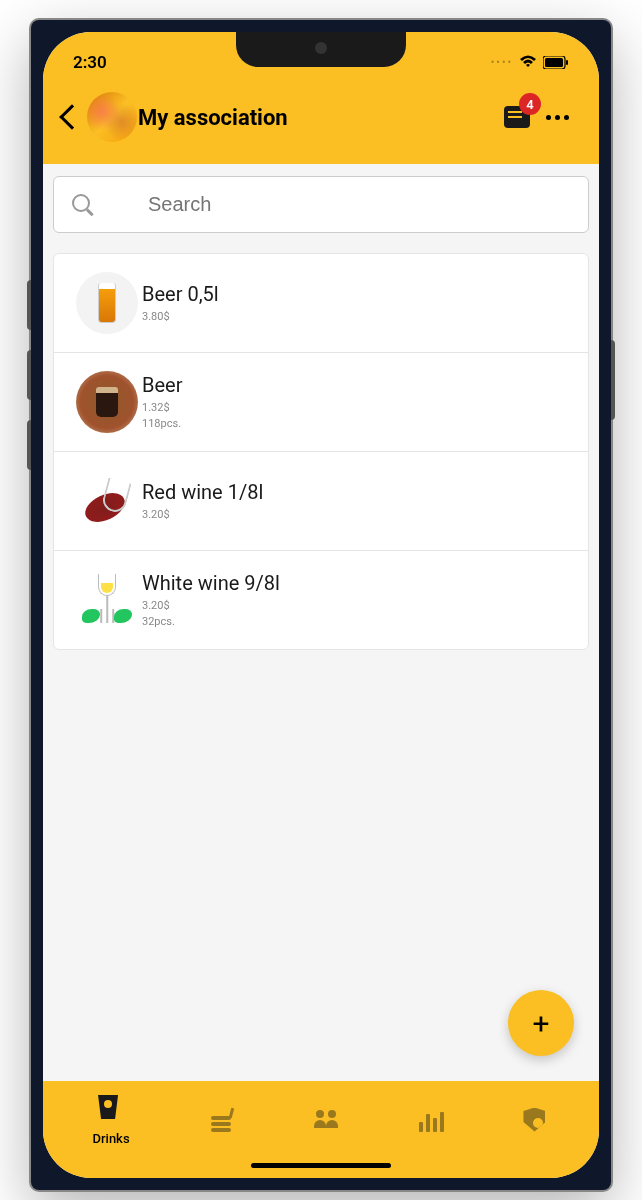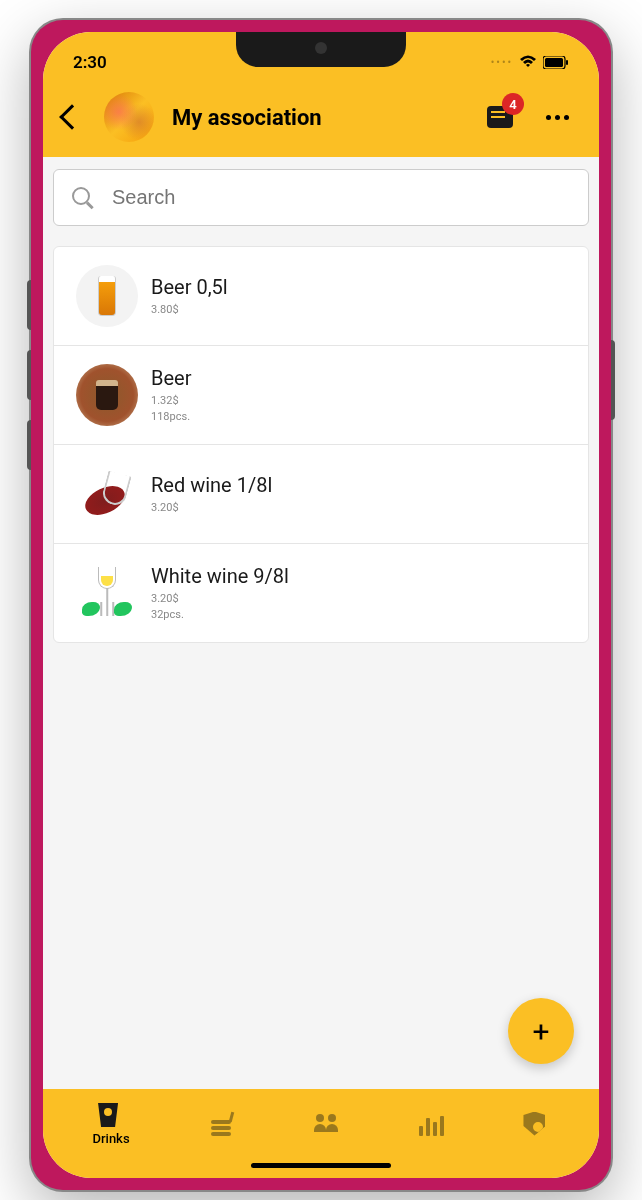--- a/index.html
+++ b/index.html
@@ -9,22 +9,22 @@
       display: flex;
       justify-content: center;
       align-items: flex-start;
       min-height: 1200px;
     }
     .phone {
       position: relative;
       width: 580px;
       height: 1170px;
       margin-top: 20px;
-      background: #be185d;
-      border-radius: 32px;
+      background: #0f172a;
+      border-radius: 8px;
       padding: 12px;
       box-shadow: 0 0 0 2px #888, 0 20px 60px rgba(0,0,0,0.3);
     }
     .phone::before {
       content: '';
       position: absolute;
       left: -4px;
       top: 260px;
       width: 4px;
       height: 50px;
@@ -86,24 +86,24 @@
       font-size: 17px;
     }
     .status-icons {
       display: flex;
       align-items: center;
       gap: 6px;
     }
     .dots { font-size: 10px; color: rgba(0,0,0,0.3); letter-spacing: 2px; }
     .header {
       background: #fbbf24;
-      padding: 10px 20px 15px;
-      display: flex;
-      align-items: center;
-      gap: 18px;
+      padding: 10px 20px 22px;
+      display: flex;
+      align-items: center;
+      gap: 1px;
     }
     .back-chevron {
       width: 18px;
       height: 18px;
       border-left: 3px solid #000;
       border-bottom: 3px solid #000;
       transform: rotate(45deg);
       margin-right: 5px;
     }
     .avatar {
@@ -225,31 +225,32 @@
       transform: rotate(45deg);
       bottom: 2px;
       right: 0;
     }
     .search-box input {
       border: none;
       outline: none;
       font-size: 20px;
       color: #888;
       flex: 1;
+      margin-left: 36px;
     }
     .list {
       background: #fff;
       border-radius: 6px;
       border: 1px solid #e5e5e5;
       overflow: hidden;
     }
     .item {
       display: flex;
       align-items: center;
-      gap: 13px;
+      gap: 4px;
       padding: 18px 22px;
       border-bottom: 1px solid #e5e5e5;
     }
     .item:last-child { border-bottom: none; }
     .item-img {
       width: 62px;
       height: 62px;
       border-radius: 50%;
       display: flex;
       align-items: center;
@@ -381,21 +382,21 @@
       display: flex;
       justify-content: space-around;
       align-items: center;
       padding: 14px 10px 32px;
       position: relative;
     }
     .nav-item {
       display: flex;
       flex-direction: column;
       align-items: center;
-      gap: 2px;
+      gap: 10px;
       opacity: 0.6;
     }
     .nav-item.active { opacity: 1; }
     .nav-label { font-size: 13px; font-weight: 500; }
     .nav-icon { width: 26px; height: 26px; position: relative; }
     .drink-icon {
       width: 20px;
       height: 24px;
       background: #1a1a1a;
       clip-path: polygon(0 0, 100% 0, 85% 100%, 15% 100%);

